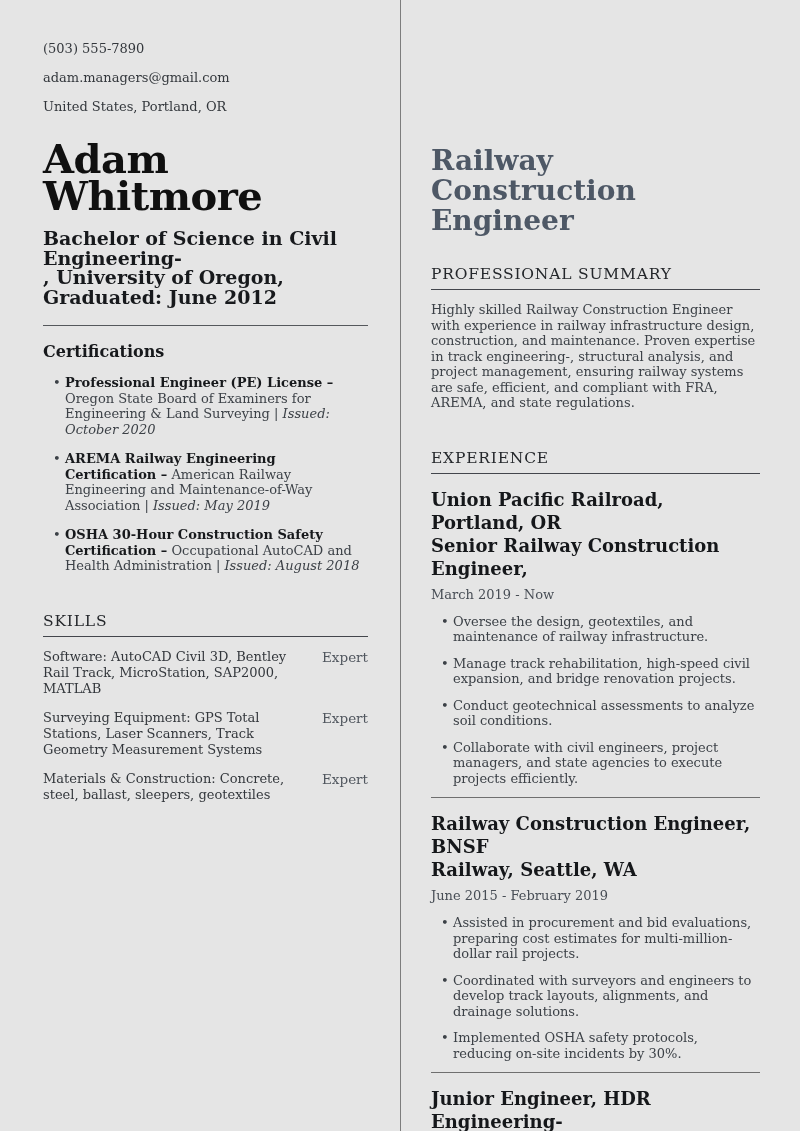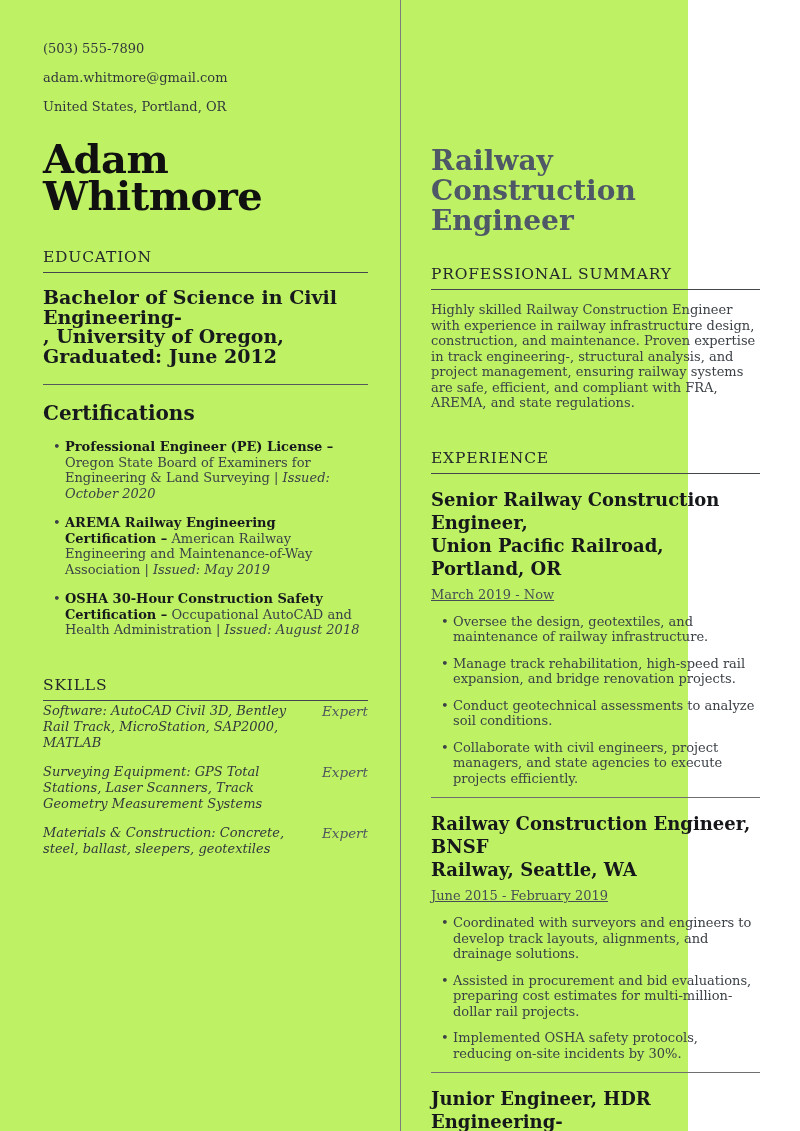--- a/index.html
+++ b/index.html
@@ -1,87 +1,86 @@
 <!DOCTYPE html>
 <html><head>
 <meta charset="utf-8">
 <style>
   * { margin:0; padding:0; box-sizing:border-box; }
   html,body { width:800px; height:1131px; background:#ffffff; overflow:hidden;
     font-family:"DejaVu Serif","Liberation Serif",serif; color:#3c4147; }
-  .page { position:relative; width:688px; height:1131px; background:#bef264; }
+  .page { position:relative; width:800px; height:1131px; background:#e5e5e5; }
   .col-divider { position:absolute; left:400px; top:0; width:1px; height:1131px; background:#7d7d7d; }
 
   .left-col  { position:absolute; left:43px;  top:0; width:325px; }
   .right-col { position:absolute; left:431px; top:0; width:329px; }
 
   .contact { padding-top:41px; font-size:13px; color:#33373c; }
   .contact div { line-height:15px; margin-bottom:14px; }
 
   .name { margin-top:26px; font-size:40px; font-weight:700; color:#101010;
           line-height:37px; letter-spacing:-0.5px; }
 
   .sec-heading { font-size:15.5px; letter-spacing:0.8px; color:#24272b;
     padding-bottom:6px; border-bottom:1.5px solid #43464c; font-weight:400; }
   .edu-heading { margin-top:34px; }
 
   .degree { margin-top:15px; font-size:19px; font-weight:700; color:#17191c; line-height:19.5px; }
 
   .mid-rule { margin-top:18px; border:none; border-top:1.5px solid #55585c; }
 
-  .certs-heading { margin-top:16px; font-size:20px; font-weight:700; color:#17191c; }
+  .certs-heading { margin-top:16px; font-size:16px; font-weight:700; color:#17191c; }
 
   ul.blist { list-style:none; }
   ul.blist li { position:relative; padding-left:22px; font-size:13px; line-height:15.5px; }
   ul.blist li::before { content:"\2022"; position:absolute; left:10px; top:0; color:#3c4147; }
   .cert-list { margin-top:14px; }
   .cert-list li { margin-bottom:14px; }
   .cert-title { font-weight:700; color:#17191c; }
   .cert-issued { font-style:italic; }
 
   .skills-heading { margin-top:38px; }
-  .skills { margin-top:2px;font-style:italic; }
+  .skills { margin-top:12px; }
   .skill-row { display:flex; justify-content:space-between; align-items:flex-start; margin-bottom:13px; }
   .skill-label { width:250px; font-size:13px; line-height:16px; color:#33373c; }
   .skill-level { font-size:13.5px; color:#50565e; line-height:16px; }
 
   .job-title-main { margin-top:146px; font-size:28px; font-weight:700;
     color:#4e5866; line-height:30px; }
 
   .summary-heading { margin-top:29px; }
   .summary-text { margin-top:12px; font-size:13px; line-height:15.5px; color:#3c4147; }
 
   .exp-heading { margin-top:38px; }
   .job { }
   .job-title { margin-top:14px; font-size:18px; font-weight:700; color:#15171a; line-height:23px; }
-  .job-dates { margin-top:7px; font-size:13px; color:#474d55; line-height:15px;text-decoration:underline; }
+  .job-dates { margin-top:7px; font-size:13px; color:#474d55; line-height:15px; }
   .job-bullets { margin-top:12px; }
   .job-bullets li { margin-bottom:11px; }
   .job-sep { border:none; border-top:1px solid #6f6f6f; margin-top:3px; margin-bottom:5px; }
 </style>
 </head>
 <body>
 
 <div class="page">
   <div class="col-divider"></div>
 
   <div class="left-col">
 
     <div class="contact">
       <div>(503) 555-7890</div>
-      <div>adam.whitmore@gmail.com</div>
+      <div>adam.managers@gmail.com</div>
       <div>United States, Portland, OR</div>
     </div>
 
     <h1 class="name">
       <div>Adam</div>
       <div>Whitmore</div>
     </h1>
 
-    <div class="sec-heading edu-heading">EDUCATION</div>
 
     <div class="degree">
       <div>Bachelor of Science in Civil Engineering-</div>
       <div>, University of Oregon, Graduated: June 2012</div>
     </div>
 
     <hr class="mid-rule">
 
     <div class="certs-heading">Certifications</div>
 
@@ -125,43 +124,43 @@
 
     <h2 class="job-title-main">Railway Construction Engineer</h2>
 
     <div class="sec-heading summary-heading">PROFESSIONAL SUMMARY</div>
     <p class="summary-text">Highly skilled Railway Construction Engineer with experience in railway infrastructure design, construction, and maintenance. Proven expertise in track engineering-, structural analysis, and project management, ensuring railway systems are safe, efficient, and compliant with FRA, AREMA, and state regulations.</p>
 
     <div class="sec-heading exp-heading">EXPERIENCE</div>
 
     <div class="job">
       <div class="job-title">
+        <div>Union Pacific Railroad, Portland, OR</div>
         <div>Senior Railway Construction Engineer,</div>
-        <div>Union Pacific Railroad, Portland, OR</div>
       </div>
       <div class="job-dates">March 2019 - Now</div>
       <ul class="blist job-bullets">
         <li>Oversee the design, geotextiles, and maintenance of railway infrastructure.</li>
-        <li>Manage track rehabilitation, high-speed rail expansion, and bridge renovation projects.</li>
+        <li>Manage track rehabilitation, high-speed civil expansion, and bridge renovation projects.</li>
         <li>Conduct geotechnical assessments to analyze soil conditions.</li>
         <li>Collaborate with civil engineers, project managers, and state agencies to execute projects efficiently.</li>
       </ul>
     </div>
 
     <hr class="job-sep">
 
     <div class="job">
       <div class="job-title">
         <div>Railway Construction Engineer, BNSF</div>
         <div>Railway, Seattle, WA</div>
       </div>
       <div class="job-dates">June 2015 - February 2019</div>
       <ul class="blist job-bullets">
+        <li>Assisted in procurement and bid evaluations, preparing cost estimates for multi-million-dollar rail projects.</li>
         <li>Coordinated with surveyors and engineers to develop track layouts, alignments, and drainage solutions.</li>
-        <li>Assisted in procurement and bid evaluations, preparing cost estimates for multi-million-dollar rail projects.</li>
         <li>Implemented OSHA safety protocols, reducing on-site incidents by 30%.</li>
       </ul>
     </div>
 
     <hr class="job-sep">
 
     <div class="job">
       <div class="job-title">
         <div>Junior Engineer, HDR Engineering-</div>
 

